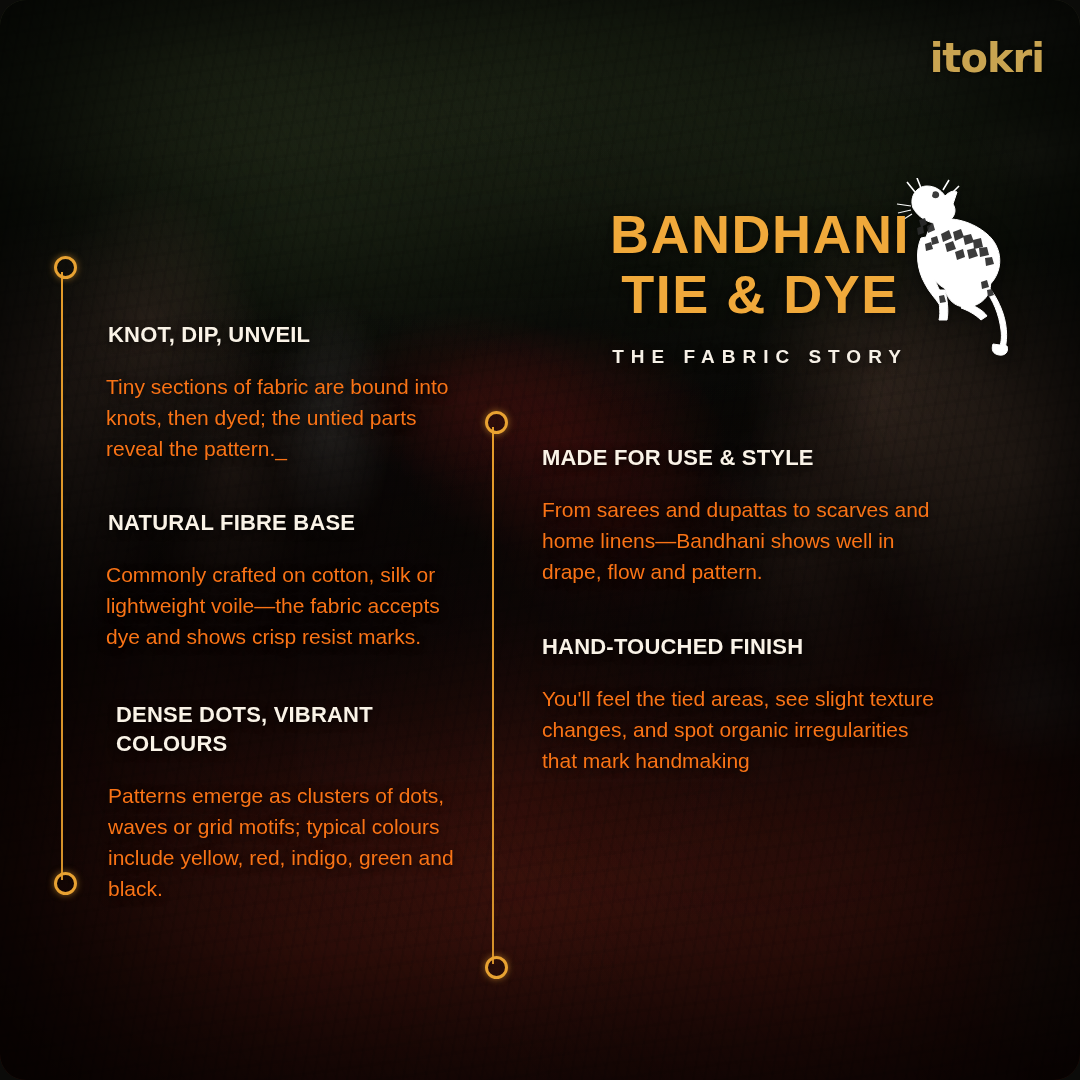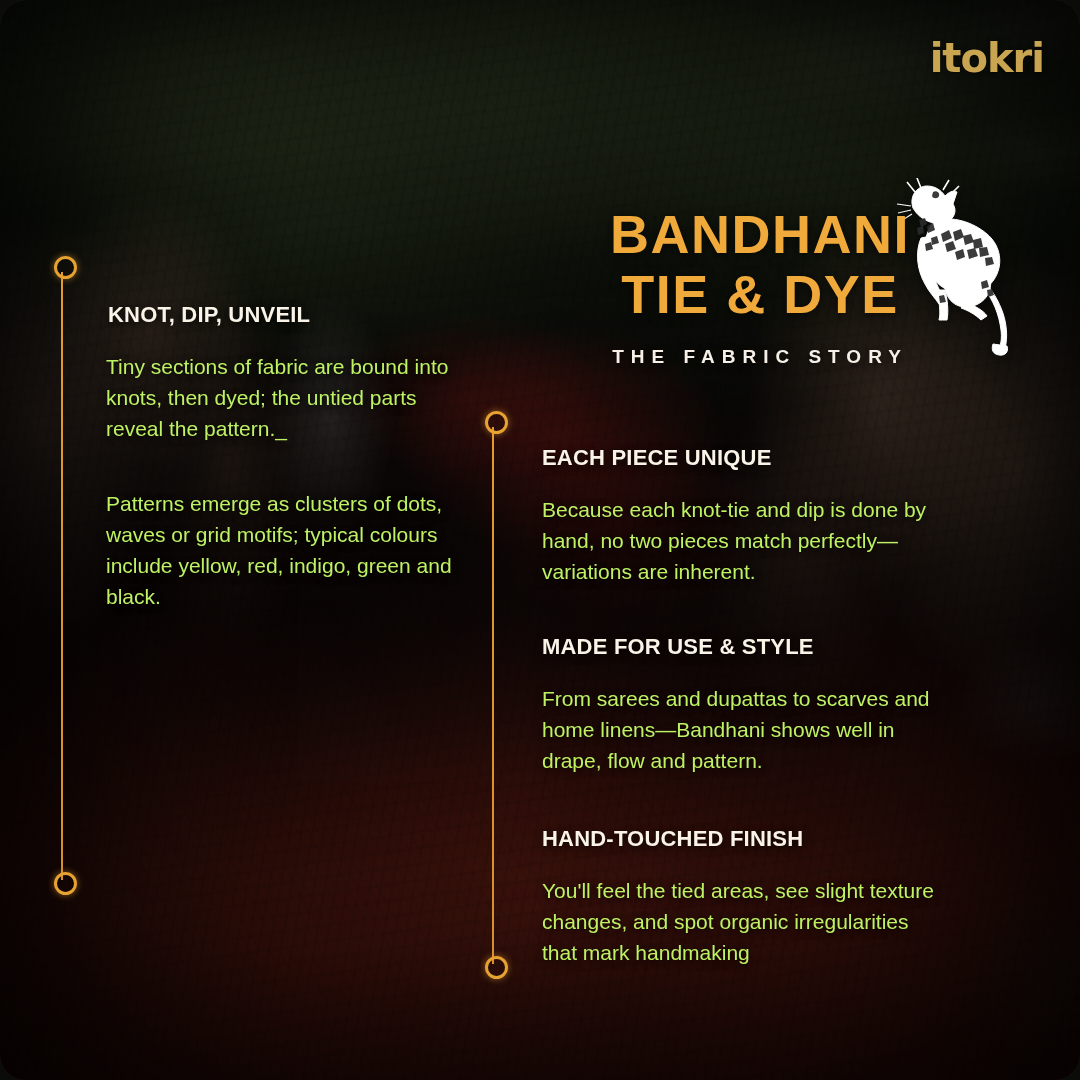--- a/index.html
+++ b/index.html
@@ -201,29 +201,29 @@
     color: #FAF3E7;
     font-weight: bold;
     font-size: 22px;
     line-height: 29px;
     letter-spacing: 0.2px;
     margin: 0 0 22px 0;
     text-shadow: 0 2px 8px rgba(0,0,0,0.75);
   }
 
   .block-body {
-    color: #bef264;
+    color: #f97316;
     font-size: 21px;
     line-height: 31px;
     margin: 0;
     text-shadow: 0 2px 8px rgba(0,0,0,0.8);
   }
 
   
-  #col-left  .block:nth-child(1) .block-title { margin-left: 2px; }
+  #col-left  .block:nth-child(1) .block-title { margin-left: 2px; margin-top: 20px; }
   #col-left  .block:nth-child(1)              { margin-bottom: 44px; }
   #col-left  .block:nth-child(2) .block-title { margin-left: 2px; }
   #col-left  .block:nth-child(2)              { margin-bottom: 48px; }
   #col-left  .block:nth-child(3) .block-title { margin-left: 10px; }
   #col-left  .block:nth-child(3) .block-body  { margin-left: 2px; }
 
   #col-right .block:nth-child(1) { margin-bottom: 45px; }
   #col-right .block:nth-child(2) { margin-bottom: 48px; }
 </style>
 </head>
@@ -287,29 +287,30 @@
   <div class="rail-dot" id="dot-left-bottom"></div>
   <div class="rail-dot" id="dot-right-top"></div>
   <div class="rail-dot" id="dot-right-bottom"></div>
 
   <div class="col" id="col-left">
     <div class="block">
       <h2 class="block-title">KNOT, DIP, UNVEIL</h2>
       <p class="block-body">Tiny sections of fabric are bound into knots, then dyed; the untied parts reveal the pattern._</p>
     </div>
     <div class="block">
+      <h2 class="block-title">NATURAL FIBRE BASE</h2>
+      <p class="block-body">Commonly crafted on cotton, silk or lightweight voile—the fabric accepts dye and shows crisp resist marks.</p>
+    </div>
+    <div class="block">
+      <h2 class="block-title">DENSE DOTS, VIBRANT COLOURS</h2>
       <p class="block-body">Patterns emerge as clusters of dots, waves or grid motifs; typical colours include yellow, red, indigo, green and black.</p>
     </div>
   </div>
 
   <div class="col" id="col-right">
-    <div class="block">
-      <h2 class="block-title">EACH PIECE UNIQUE</h2>
-      <p class="block-body">Because each knot-tie and dip is done by hand, no two pieces match perfectly—variations are inherent.</p>
-    </div>
     <div class="block">
       <h2 class="block-title">MADE FOR USE &amp; STYLE</h2>
       <p class="block-body">From sarees and dupattas to scarves and home linens—Bandhani shows well in drape, flow and pattern.</p>
     </div>
     <div class="block">
       <h2 class="block-title">HAND-TOUCHED FINISH</h2>
       <p class="block-body">You'll feel the tied areas, see slight texture changes, and spot organic irregularities that mark handmaking</p>
     </div>
   </div>
 

